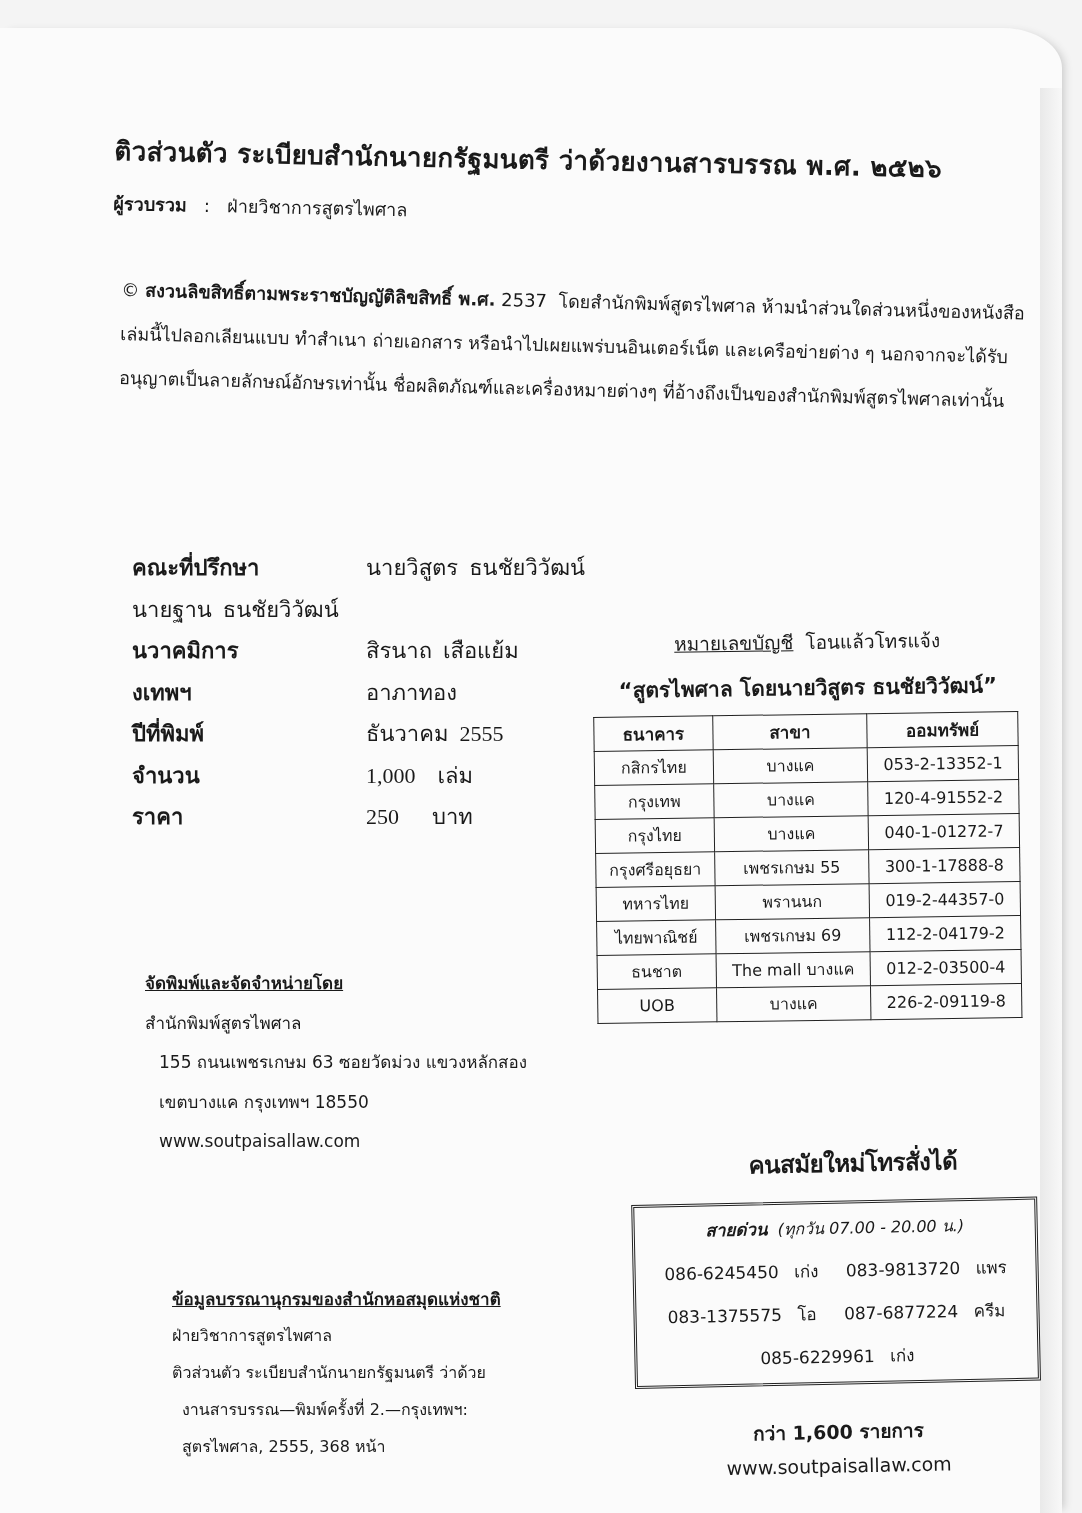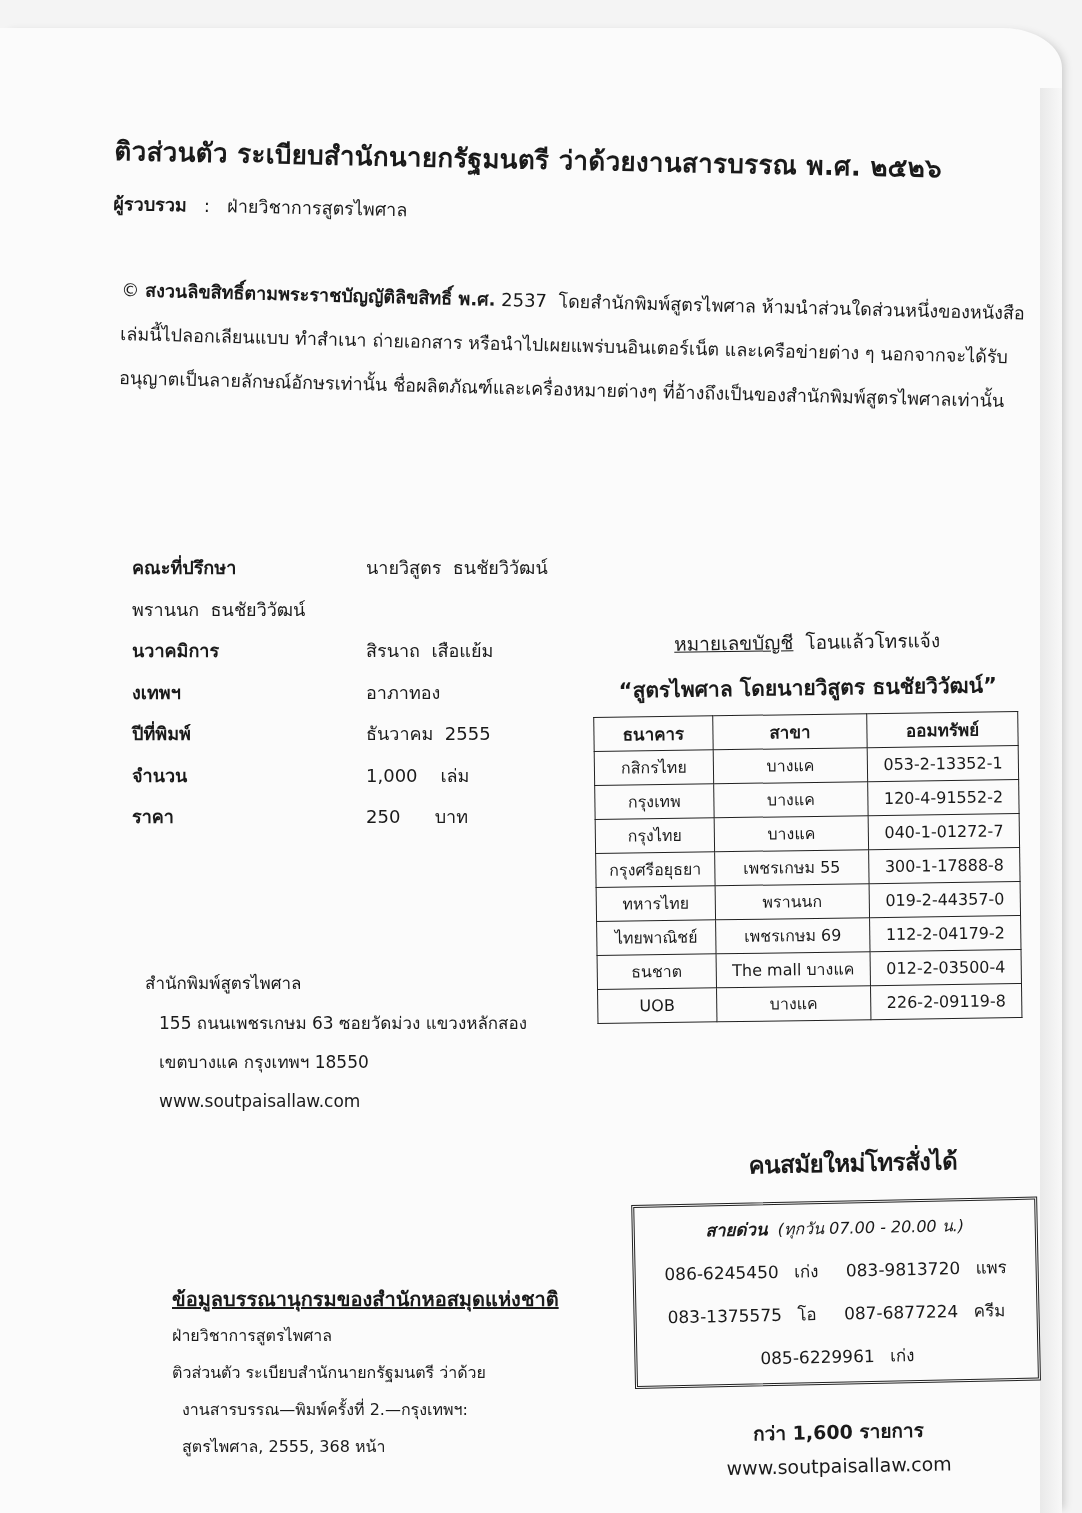--- a/index.html
+++ b/index.html
@@ -59,27 +59,27 @@
     }
     .copyright .bold { font-weight: bold; }
     .credits {
       position: absolute;
       left: 132px; top: 547px;
     }
     .credit-row {
       display: flex;
       height: 41.5px;
       align-items: center;
-      font-size: 18px;
+      font-size: 22px;
     }
     .credit-label {
       width: 234px;
       font-weight: bold;
     }
-    .credit-value { white-space: pre; }
+    .credit-value { white-space: pre; font-family: Liberation Serif, serif; }
     .accounts {
       position: absolute;
       left: 592px; top: 630px;
       width: 430px;
       transform: rotate(-0.8deg);
       transform-origin: left top;
     }
     .acc-title {
       text-align: center;
       font-size: 19px;
@@ -113,21 +113,21 @@
     }
     .publisher .line { height: 39.5px; display: flex; align-items: center; white-space: nowrap; }
     .publisher .head { font-weight: bold; text-decoration: underline; }
     .publisher .indent { padding-left: 14px; text-align: right; }
     .catalog {
       position: absolute;
       left: 172px; top: 1280px;
       font-size: 16px;
     }
     .catalog .line { height: 37px; display: flex; align-items: center; white-space: nowrap; }
-    .catalog .head { font-weight: bold; text-decoration: underline; font-size: 20px; }
+    .catalog .head { font-weight: bold; text-decoration: underline; font-size: 17px; }
     .catalog .indent { padding-left: 10px; }
     .promo {
       position: absolute;
       left: 630px; top: 1148px;
       width: 405px;
       transform: rotate(-1.2deg);
       transform-origin: left top;
     }
     .promo-head {
       text-align: center;
@@ -191,21 +191,21 @@
   <span>2537</span>
   &nbsp;<span>โดยสำนักพิมพ์สูตรไพศาล ห้ามนำส่วนใดส่วนหนึ่งของหนังสือเล่มนี้ไปลอกเลียนแบบ ทำสำเนา ถ่ายเอกสาร หรือนำไปเผยแพร่บนอินเตอร์เน็ต และเครือข่ายต่าง ๆ นอกจากจะได้รับอนุญาตเป็นลายลักษณ์อักษรเท่านั้น ชื่อผลิตภัณฑ์และเครื่องหมายต่างๆ ที่อ้างถึงเป็นของสำนักพิมพ์สูตรไพศาลเท่านั้น</span>
 </div>
 
 <div class="credits">
   <div class="credit-row">
     <div class="credit-label">คณะที่ปรึกษา</div>
     <div class="credit-value">นายวิสูตร  ธนชัยวิวัฒน์</div>
   </div>
   <div class="credit-row">
-    <div class="credit-value">พรานนก  ธนชัยวิวัฒน์</div>
+    <div class="credit-value">นายฐาน  ธนชัยวิวัฒน์</div>
   </div>
   <div class="credit-row">
     <div class="credit-label">นวาคมิการ</div>
     <div class="credit-value">สิรนาถ  เสือแย้ม</div>
   </div>
   <div class="credit-row">
     <div class="credit-label">งเทพฯ</div>
     <div class="credit-value">อาภาทอง</div>
   </div>
   <div class="credit-row">
@@ -275,20 +275,21 @@
       <tr>
         <td>UOB</td>
         <td>บางแค</td>
         <td>226-2-09119-8</td>
       </tr>
     </tbody>
   </table>
 </div>
 
 <div class="publisher">
+  <div class="line head">จัดพิมพ์และจัดจำหน่ายโดย</div>
   <div class="line">สำนักพิมพ์สูตรไพศาล</div>
   <div class="line indent">155  ถนนเพชรเกษม 63  ซอยวัดม่วง  แขวงหลักสอง</div>
   <div class="line indent">เขตบางแค  กรุงเทพฯ 18550</div>
   <div class="line indent">www.soutpaisallaw.com</div>
 </div>
 
 <div class="catalog">
   <div class="line head">ข้อมูลบรรณานุกรมของสำนักหอสมุดแห่งชาติ</div>
   <div class="line">ฝ่ายวิชาการสูตรไพศาล</div>
   <div class="line">ติวส่วนตัว ระเบียบสำนักนายกรัฐมนตรี ว่าด้วย</div>

